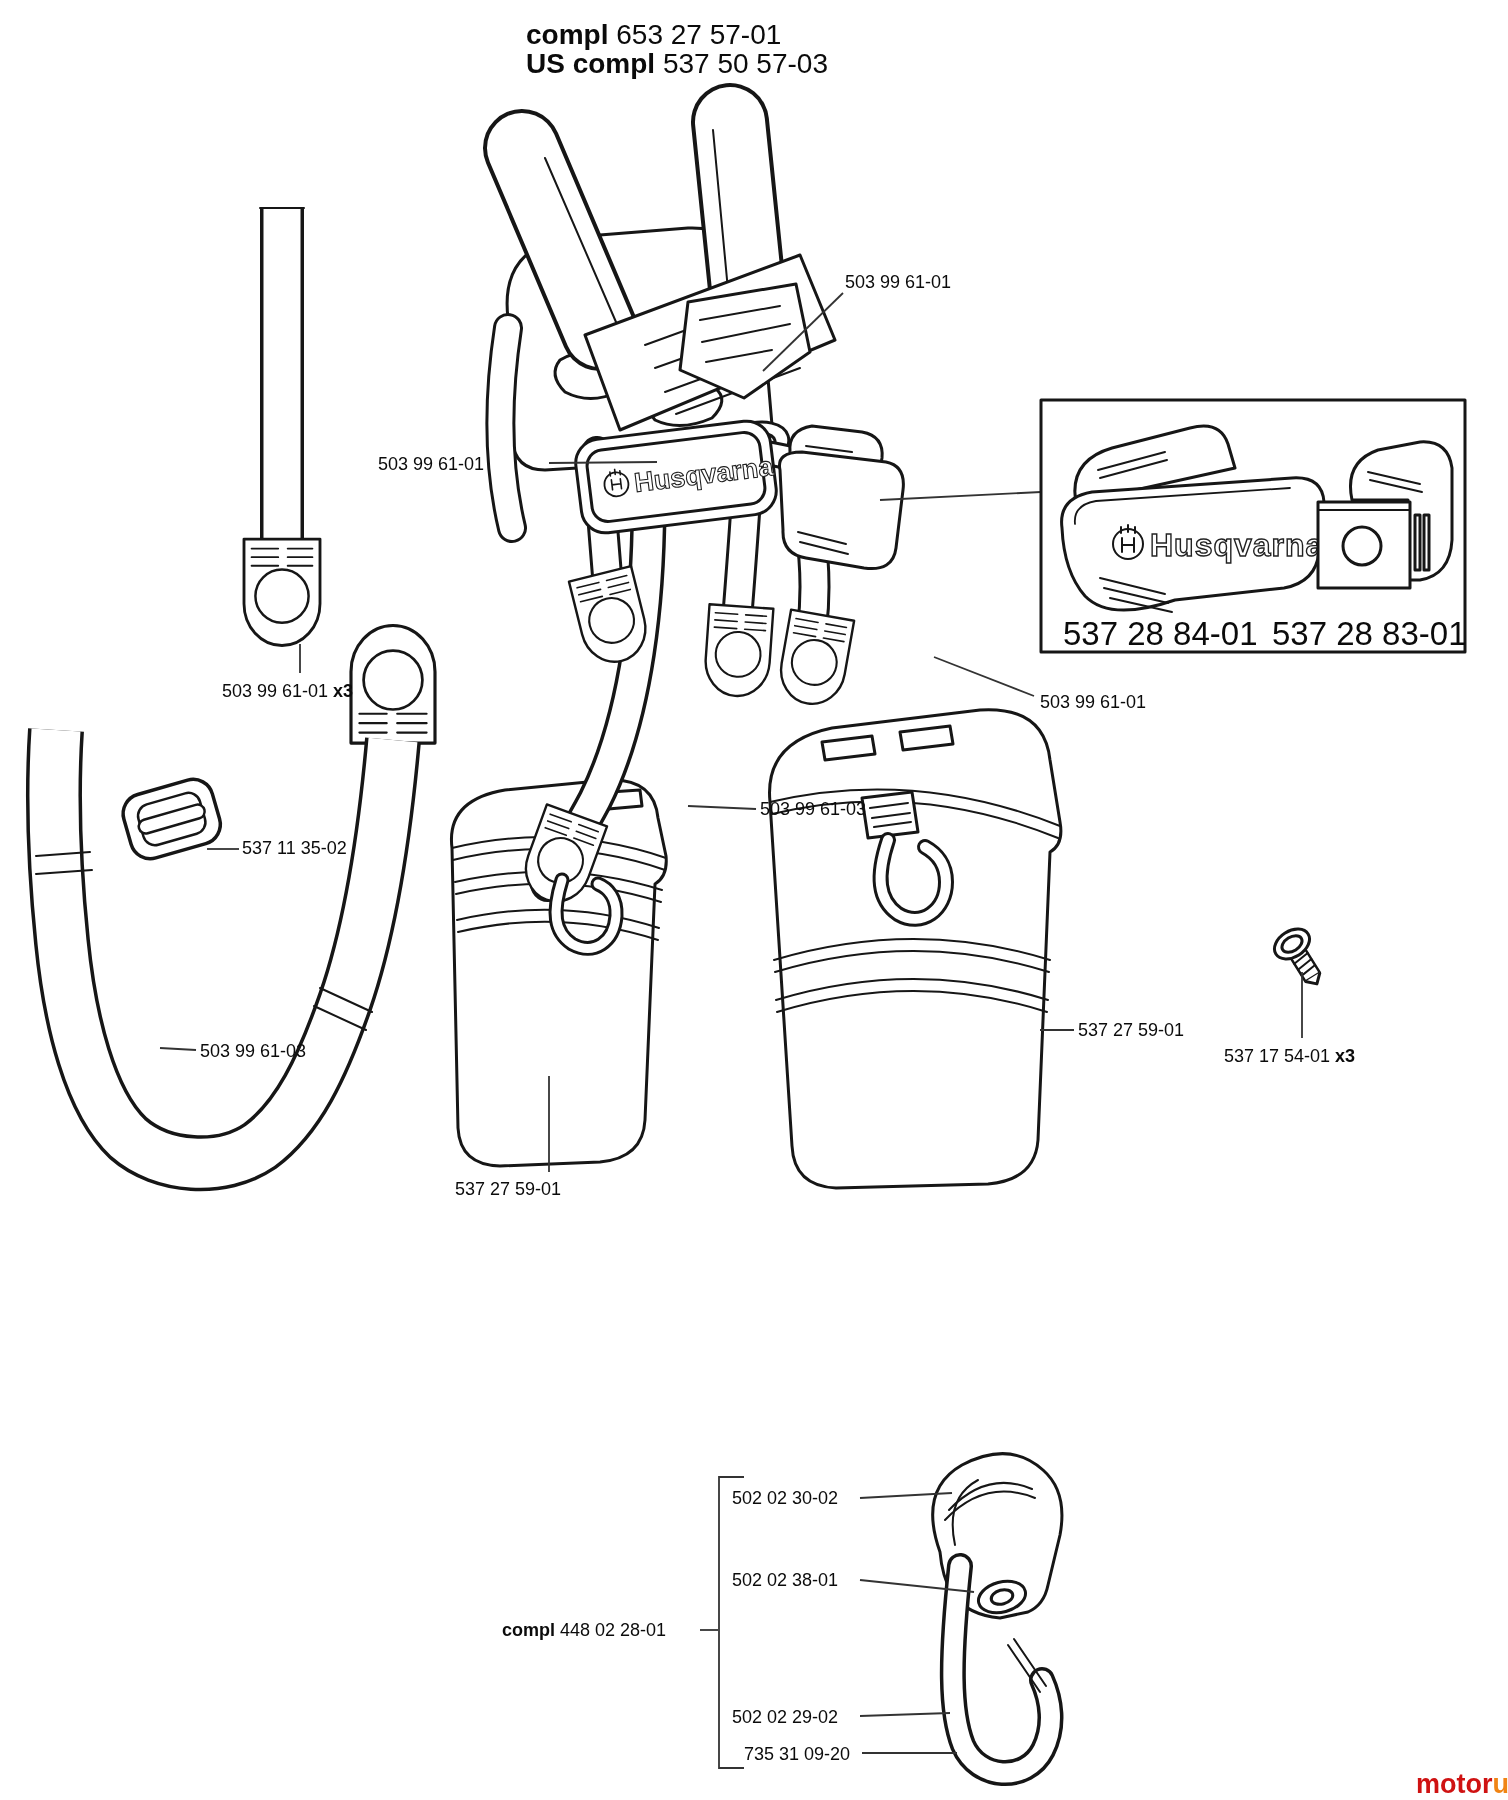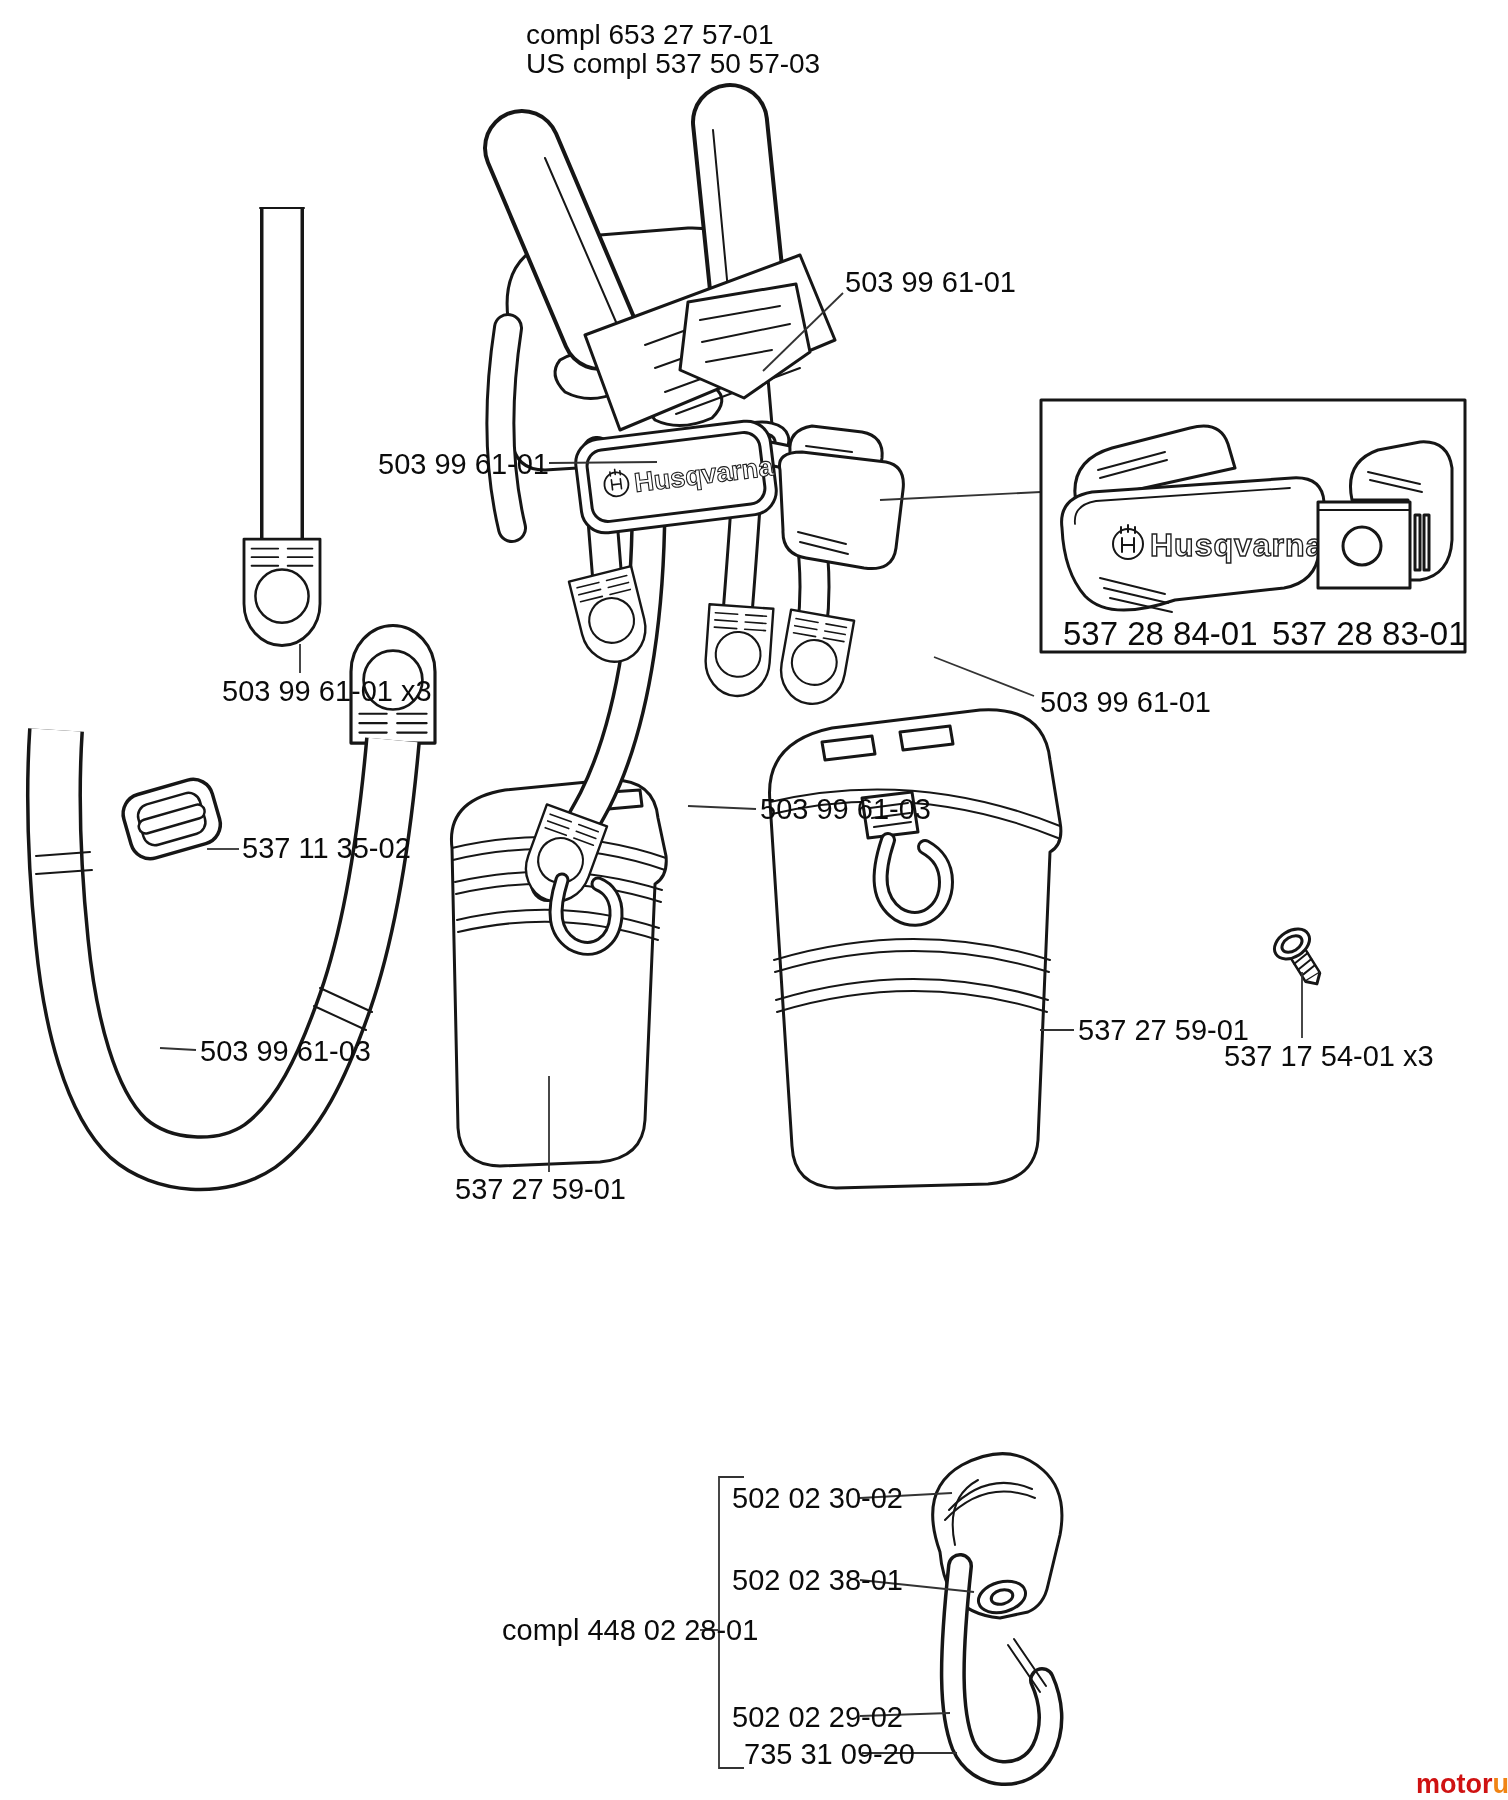--- a/index.html
+++ b/index.html
@@ -1,23 +1,23 @@
 <!DOCTYPE html>
 <html><head>
 <meta charset="utf-8">
 <style>
   html,body{margin:0;padding:0;background:#fff;}
   .page{
     position:relative;width:1508px;height:1800px;background:#ffffff;
     font-family:"Liberation Sans","DejaVu Sans",sans-serif;color:#0b0b0b;overflow:hidden;
   }
   svg.art{position:absolute;left:0;top:0;z-index:1;}
-  .co{position:absolute;z-index:2;font-size:29px;line-height:28px;white-space:nowrap;letter-spacing:0;}
+  .co{position:absolute;z-index:2;font-size:18px;line-height:28px;white-space:nowrap;letter-spacing:0;}
   .hdr{position:absolute;z-index:2;font-size:28px;line-height:30px;white-space:nowrap;}
-  .b{font-weight:normal;}
+  .b{font-weight:bold;}
   .ins{font-size:33px;}
   .wm{position:absolute;z-index:2;font-size:27px;font-weight:bold;white-space:nowrap;margin-left:44px;}
   .wm .red{color:#cf1212;}
   .wm .org{color:#f08414;}
   .wm .tld{color:#8b8b8b;font-size:15px;font-weight:normal;}
   
   .ln{fill:none;stroke:#161616;stroke-width:3;stroke-linecap:round;stroke-linejoin:round;}
   .t2{stroke-width:2;}
   .t18{stroke-width:1.8;}
   .fw{fill:#ffffff;stroke:#161616;stroke-width:3;stroke-linejoin:round;}

